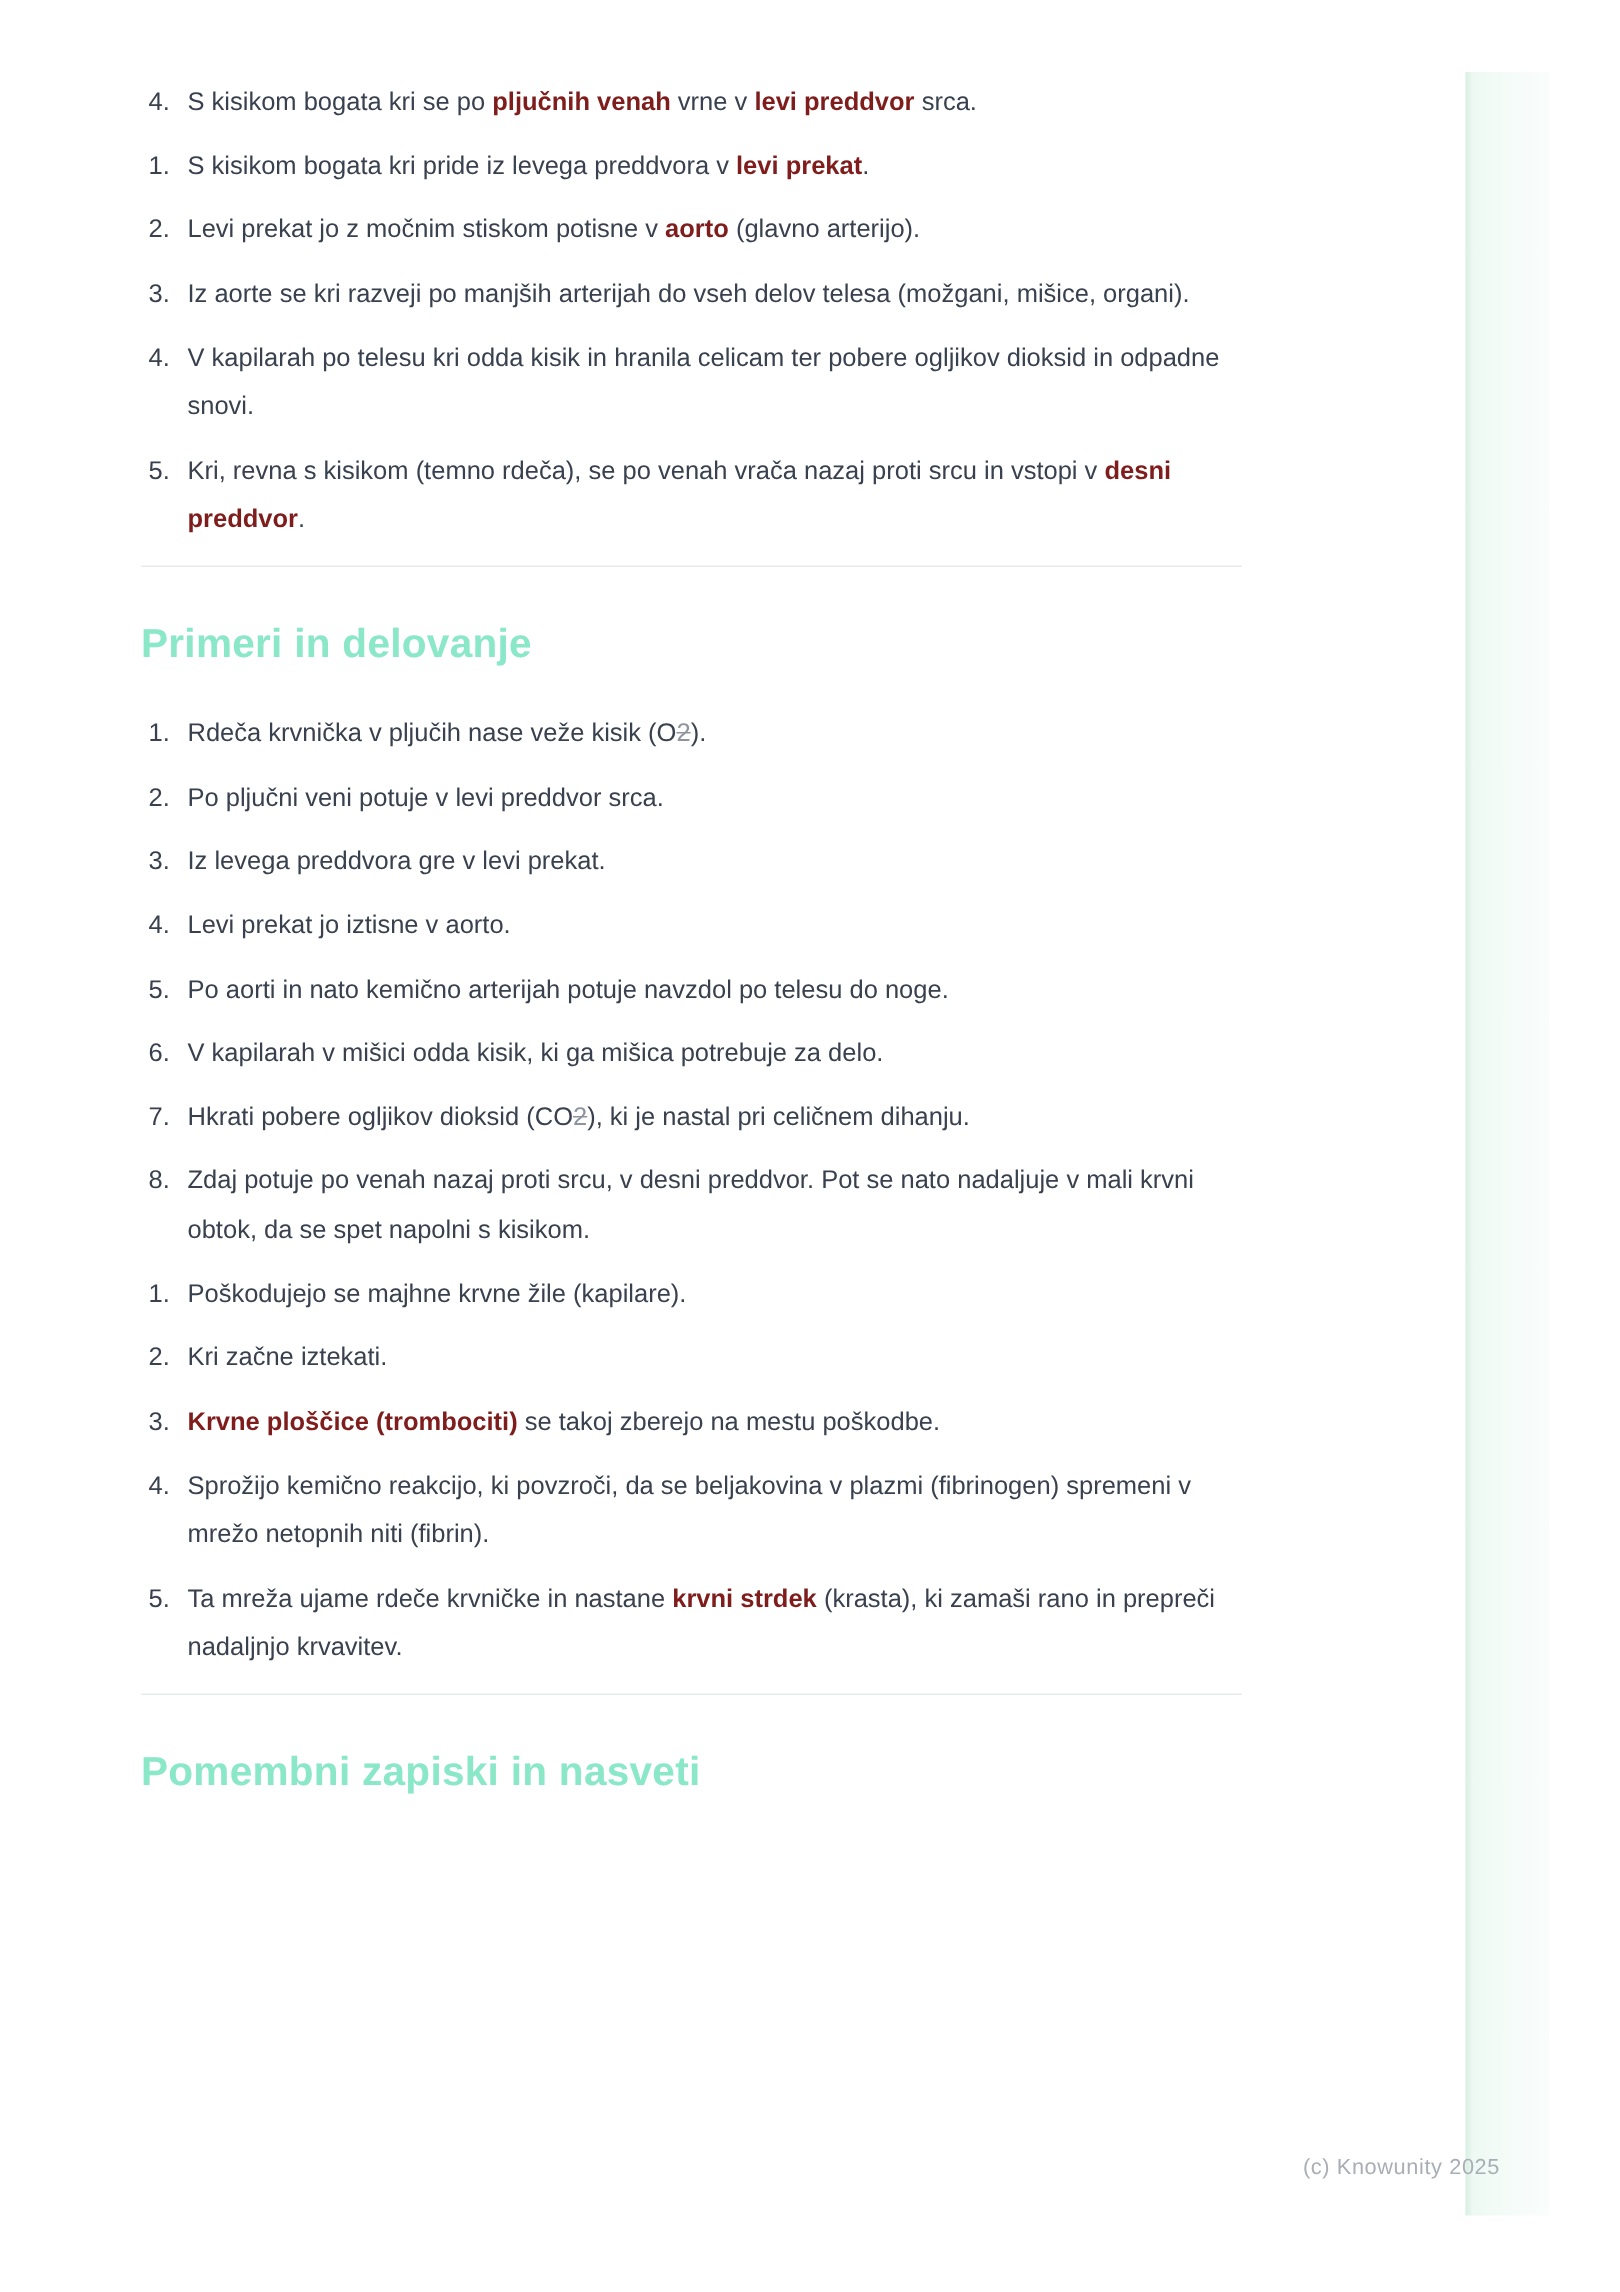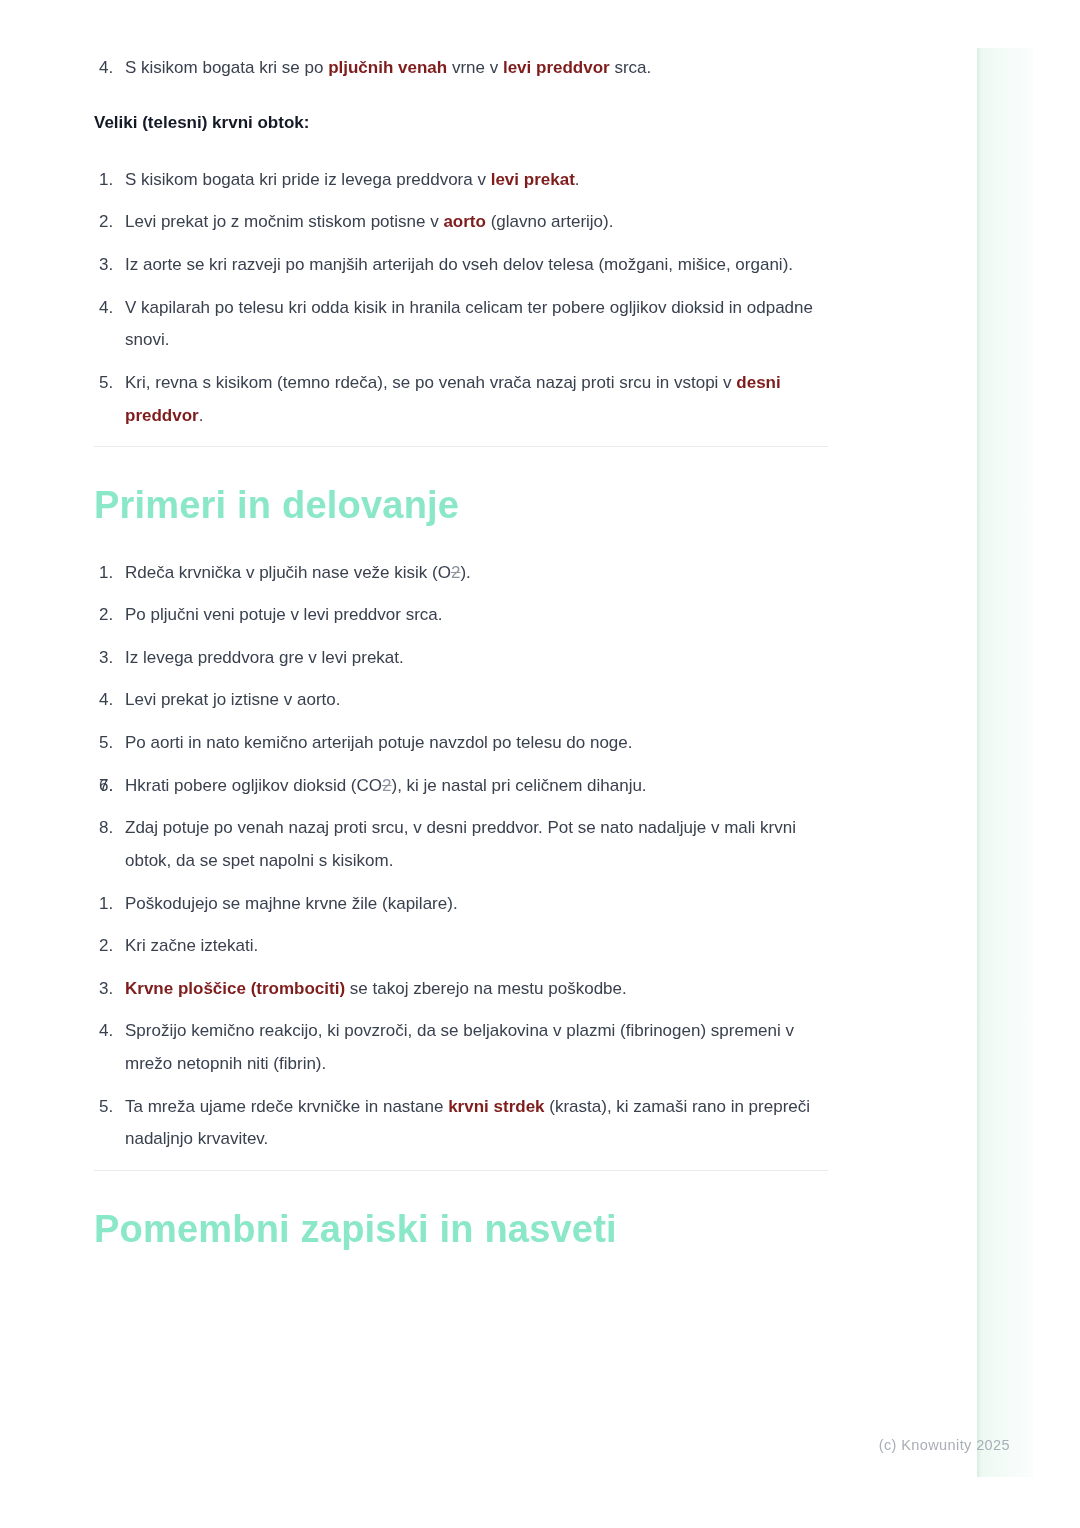--- a/index.html
+++ b/index.html
@@ -54,72 +54,71 @@
     color: #131926;
     line-height: 1.6;
     margin: 24px 0 28px 0;
   }
   .divider {
     border: none;
     border-top: 1px solid #e8eaee;
     margin: 14px 0 0 0;
   }
   .section-heading {
-    font-size: 38px;
+    font-size: 27px;
     font-weight: 700;
     color: #8ae7c7;
     line-height: 1.3;
     margin: 34px 0 26px 0;
     letter-spacing: 0.2px;
   }
   .footer-credit {
     position: absolute;
     top: 1437px;
-    right: 70px;
+    right: 80px;
     font-size: 14.5px;
     color: #a9aeb6;
     letter-spacing: 0.4px;
     z-index: 3;
   }
 </style>
 </head>
 <body>
 
 <div class="page">
 
   <div class="brand-stripe"></div>
 
   <div class="content">
 
     <ol class="num-list">
         <li><span class="marker">4.</span><span>S kisikom bogata kri se po </span><span class="bold">pljučnih venah</span><span> vrne v </span><span class="bold">levi preddvor</span><span> srca.</span></li>
       </ol>
 
-    <h3 class="sub-heading">Veliki (telesni) krvni obtok:</h3>
 
     <ol class="num-list">
         <li><span class="marker">1.</span><span>S kisikom bogata kri pride iz levega preddvora v </span><span class="bold">levi prekat</span><span>.</span></li>
         <li><span class="marker">2.</span><span>Levi prekat jo z močnim stiskom potisne v </span><span class="bold">aorto</span><span> (glavno arterijo).</span></li>
         <li><span class="marker">3.</span><span>Iz aorte se kri razveji po manjših arterijah do vseh delov telesa (možgani, mišice, organi).</span></li>
         <li><span class="marker">4.</span><span>V kapilarah po telesu kri odda kisik in hranila celicam ter pobere ogljikov dioksid in odpadne snovi.</span></li>
         <li><span class="marker">5.</span><span>Kri, revna s kisikom (temno rdeča), se po venah vrača nazaj proti srcu in vstopi v </span><span class="bold">desni preddvor</span><span>.</span></li>
       </ol>
 
     <hr class="divider">
 
     <h2 class="section-heading">Primeri in delovanje</h2>
 
 
     <ol class="num-list">
         <li><span class="marker">1.</span><span>Rdeča krvnička v pljučih nase veže kisik (O</span><span class="struck">2</span><span>).</span></li>
         <li><span class="marker">2.</span><span>Po pljučni veni potuje v levi preddvor srca.</span></li>
         <li><span class="marker">3.</span><span>Iz levega preddvora gre v levi prekat.</span></li>
         <li><span class="marker">4.</span><span>Levi prekat jo iztisne v aorto.</span></li>
         <li><span class="marker">5.</span><span>Po aorti in nato kemično arterijah potuje navzdol po telesu do noge.</span></li>
-        <li><span class="marker">6.</span></li>
+        <li><span class="marker">6.</span><span>V kapilarah v mišici odda kisik, ki ga mišica potrebuje za delo.</span></li>
         <li><span class="marker">7.</span><span>Hkrati pobere ogljikov dioksid (CO</span><span class="struck">2</span><span>), ki je nastal pri celičnem dihanju.</span></li>
         <li><span class="marker">8.</span><span>Zdaj potuje po venah nazaj proti srcu, v desni preddvor. Pot se nato nadaljuje v mali krvni obtok, da se spet napolni s kisikom.</span></li>
       </ol>
 
 
     <ol class="num-list">
         <li><span class="marker">1.</span><span>Poškodujejo se majhne krvne žile (kapilare).</span></li>
         <li><span class="marker">2.</span><span>Kri začne iztekati.</span></li>
         <li><span class="marker">3.</span><span class="bold">Krvne ploščice (trombociti)</span><span> se takoj zberejo na mestu poškodbe.</span></li>
         <li><span class="marker">4.</span><span>Sprožijo kemično reakcijo, ki povzroči, da se beljakovina v plazmi (fibrinogen) spremeni v mrežo netopnih niti (fibrin).</span></li>

